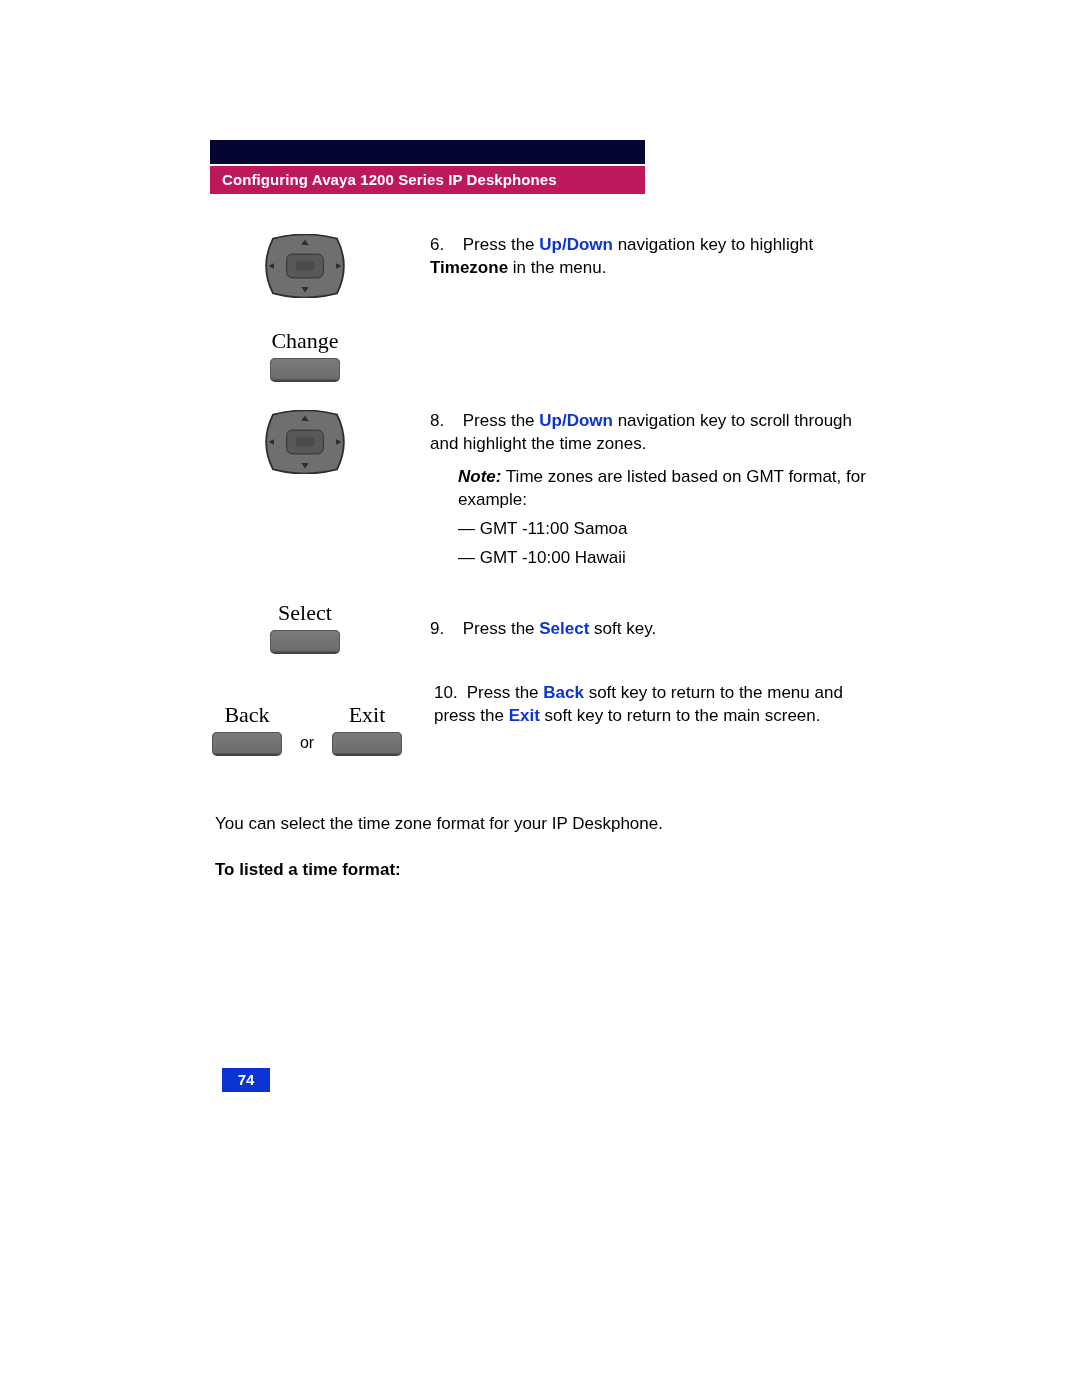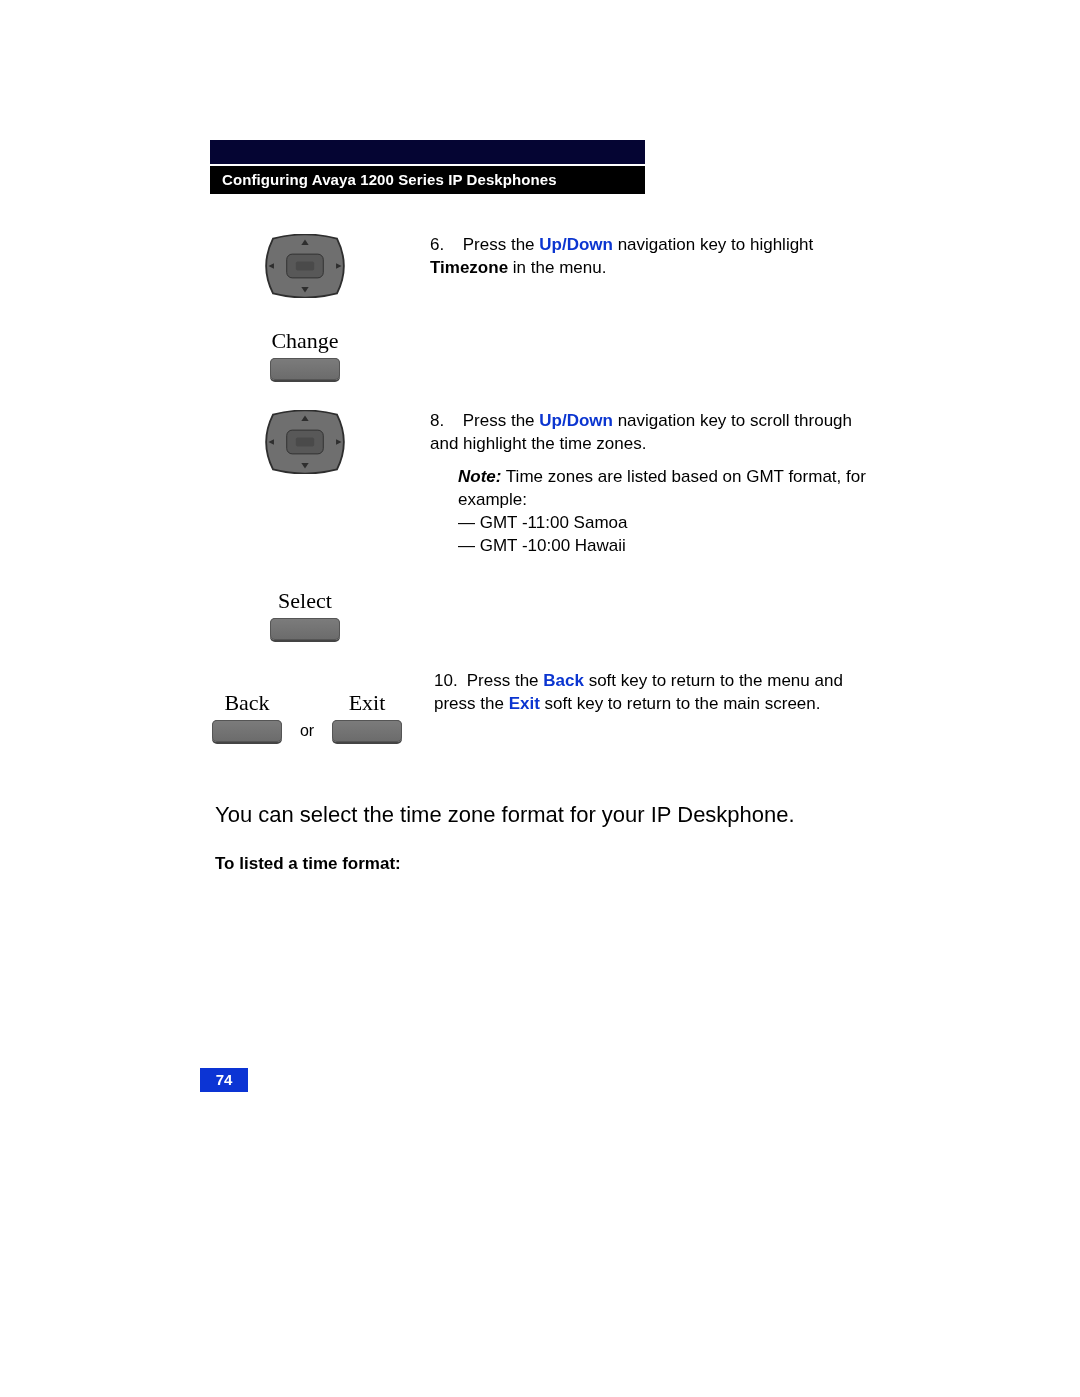--- a/index.html
+++ b/index.html
@@ -20,21 +20,21 @@
   
   .topbar {
     width: 435px;
   }
   .topbar .dark {
     height: 24px;
     background: #050533;
   }
   .topbar .blue {
     height: 28px;
-    background: #000000;
+    background: #be185d;
     color: #fff;
     font-weight: bold;
     font-size: 15px;
     letter-spacing: .1px;
     padding-left: 12px;
     line-height: 28px;
     white-space: nowrap;
   }
   .topbar .thin {
     height: 2px;
@@ -97,38 +97,38 @@
   }
   .num {
     display:inline-block;
     min-width: 28px;
   }
   .kw { color:#0b35d0; font-weight:bold; }
   .bold { font-weight:bold;text-align:right; }
   .note-lbl { font-style: italic; font-weight: bold; }
   .indent { padding-left: 28px; }
   .dash::before { content: "— "; }
-  .dashlist .item { padding-left: 28px; }
+  .dashlist .item { padding-left: 28px; margin-top: 6px; }
 
   
   .navpad {
     width: 92px;
     height: 64px;
     position: relative;
   }
   .navpad svg { width: 100%; height: 100%; display:block; }
 
   
-  .after-steps { margin: 60px 0 0 5px; font-size: 22px; }
+  .after-steps { margin: 60px 0 0 5px; font-size: 17px; }
   .h4 { font-weight: bold; margin: 26px 0 18px 5px; }
 
   
   .pagenum {
     position: absolute;
-    left: 200px;
+    left: 222px;
     bottom: 305px;
     width: 48px;
     height: 24px;
     background: #0c34d4;
     color: #fff;
     font-weight: bold;
     font-size: 15px;
     text-align: center;
     line-height: 24px;
   }
@@ -204,20 +204,24 @@
       </div>
     </div>
 
     <div class="row">
       <div class="iconcol">
         <div class="softkey-col">
           <div class="softlabel">Select</div>
           <span class="softkey"></span>
         </div>
       </div>
+      <div class="textcol" style="padding-top:18px">
+        <span class="num">9.</span>
+        <span>Press the </span><span class="kw">Select</span><span> soft key.</span>
+      </div>
     </div>
 
     <div class="row">
       <div class="iconcol dual" style="padding-top:20px">
         <div class="softkey-col">
           <div class="softlabel">Back</div>
           <span class="softkey"></span>
         </div>
         <span class="or">or</span>
         <div class="softkey-col">

